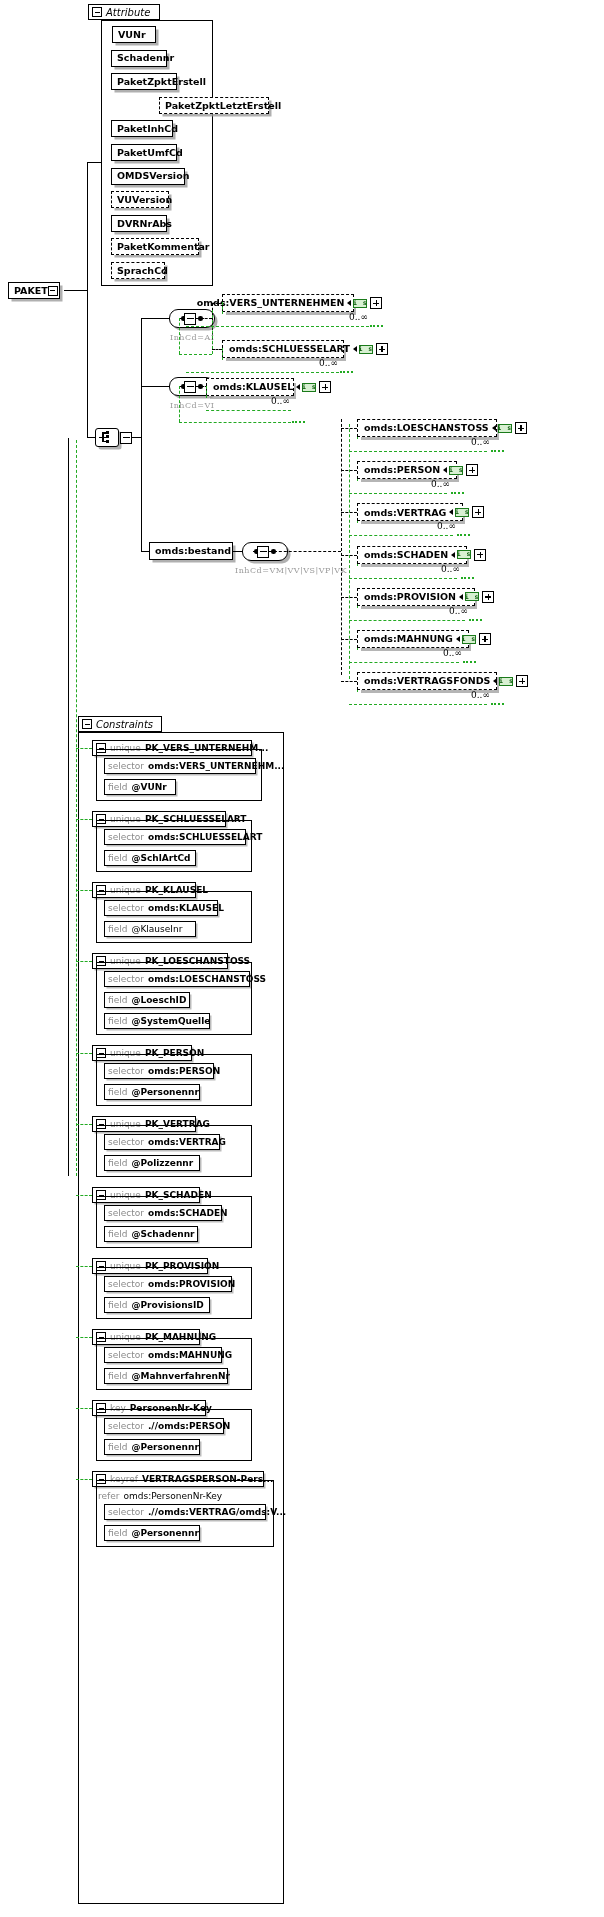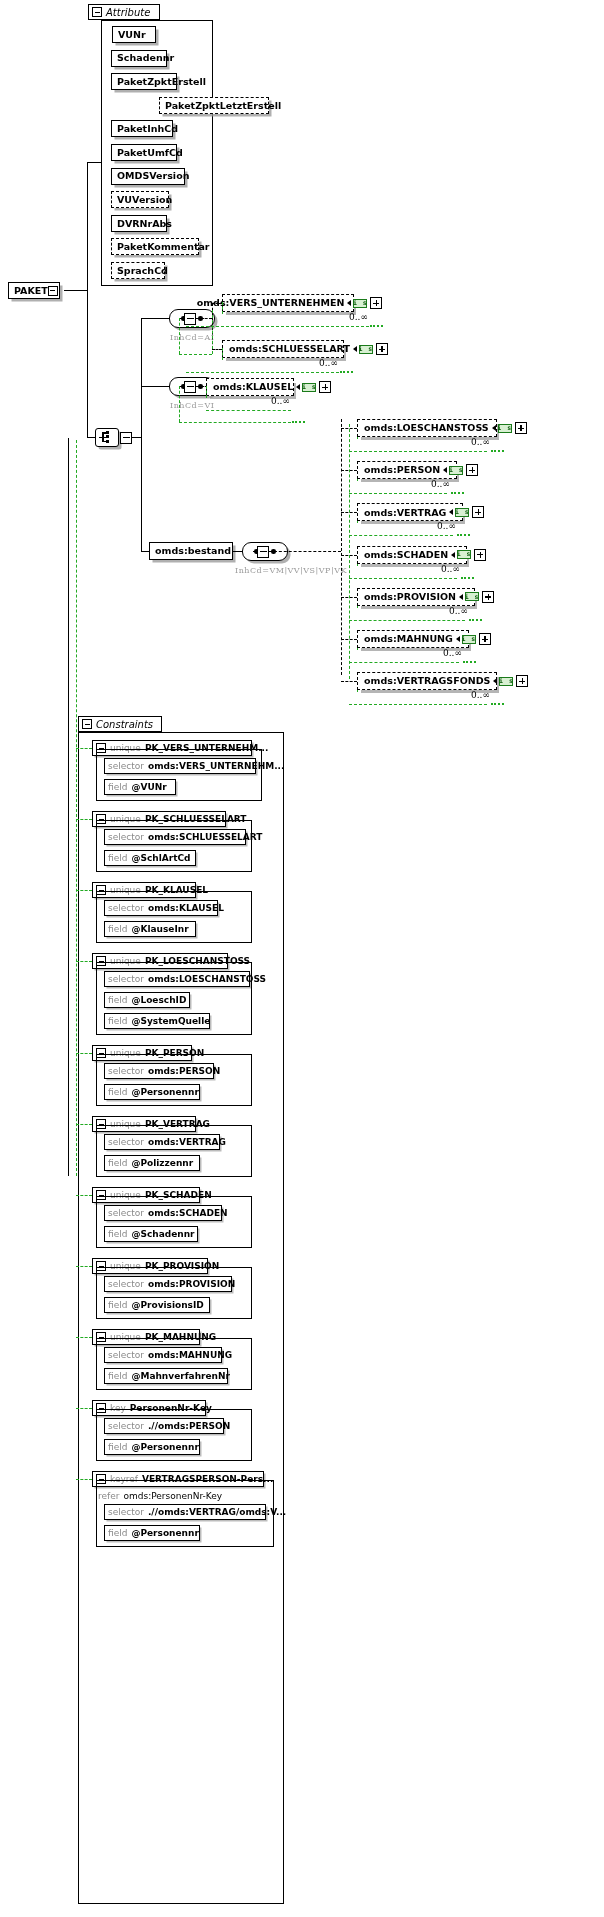--- a/index.html
+++ b/index.html
@@ -493,21 +493,21 @@
       <span class="sq"></span>
       <span style="color:#8a8a8a;">unique</span>
       <span style="font-weight:bold;">PK_KLAUSEL</span>
     </div>
     <div class="cbox" style="left:104px; top:900px; width:114px;">
       <span style="color:#8a8a8a;">selector</span>
       <span style="font-weight:bold;">omds:KLAUSEL</span>
     </div>
     <div class="cbox" style="left:104px; top:921px; width:92px;">
       <span style="color:#8a8a8a;">field</span>
-      <span style="font-weight:bold;">@KlauseInr</span>
+      <span style="font-weight:normal;">@KlauseInr</span>
     </div>
     <div class="cframe" style="left:96px; top:891px; width:156px; height:52px;"></div>
     <div class="gln h" style="left:76px; top:961px; width:16px;"></div>
     <div class="cbox" style="left:92px; top:953px; width:136px;">
       <span class="sq"></span>
       <span style="color:#8a8a8a;">unique</span>
       <span style="font-weight:bold;">PK_LOESCHANSTOSS</span>
     </div>
     <div class="cbox" style="left:104px; top:971px; width:146px;">
       <span style="color:#8a8a8a;">selector</span>

